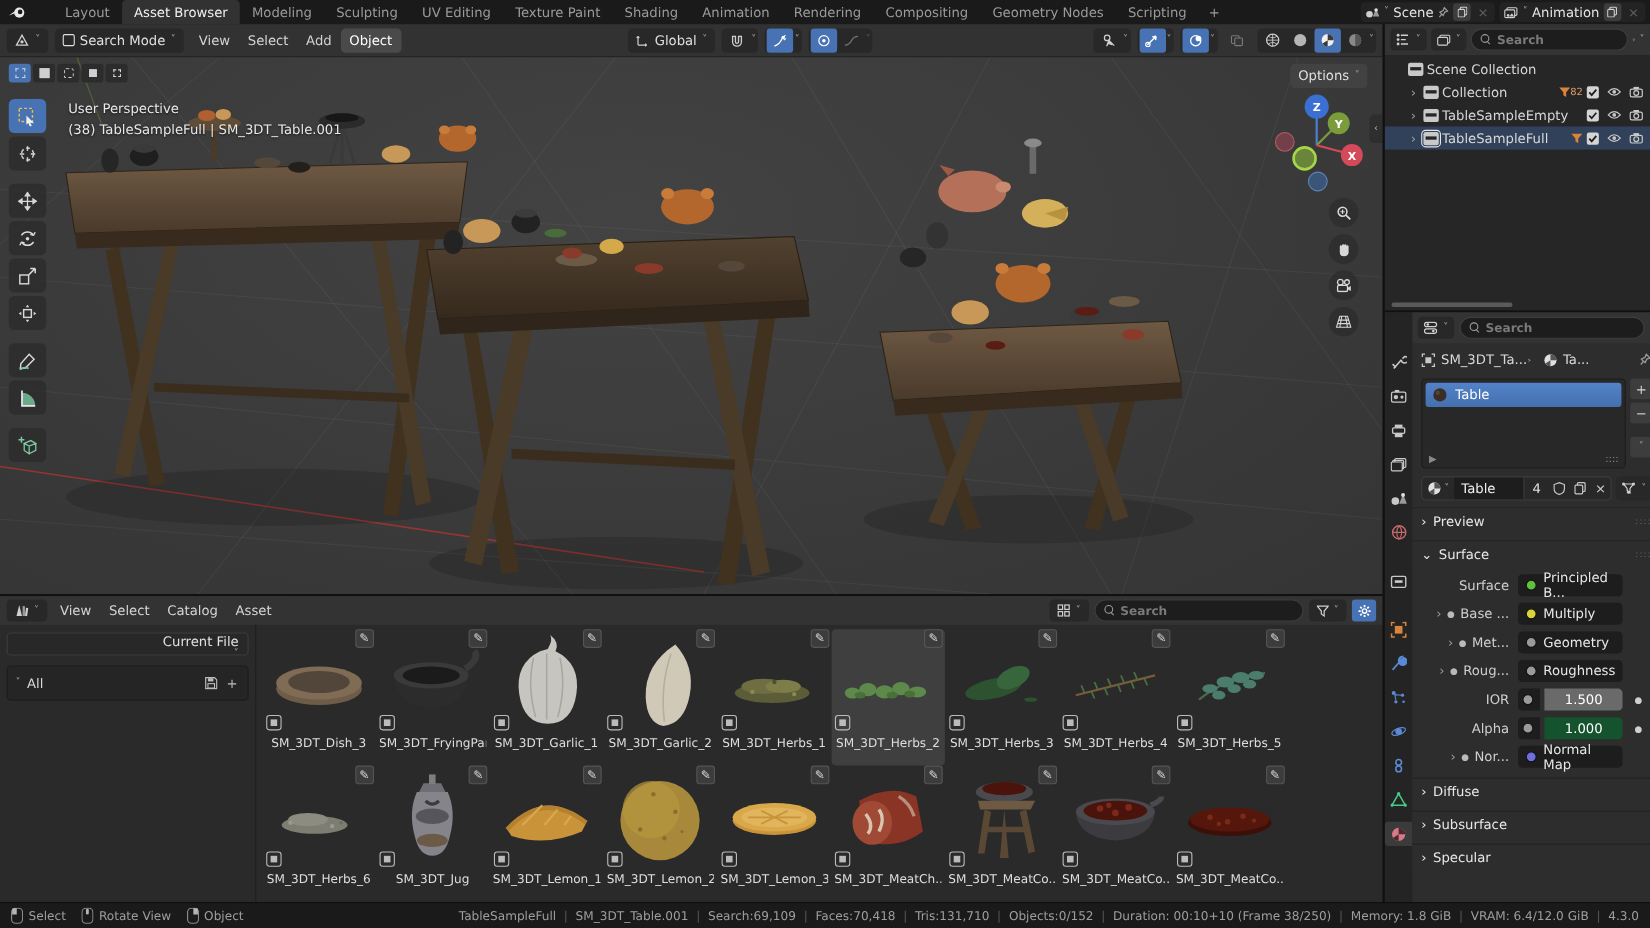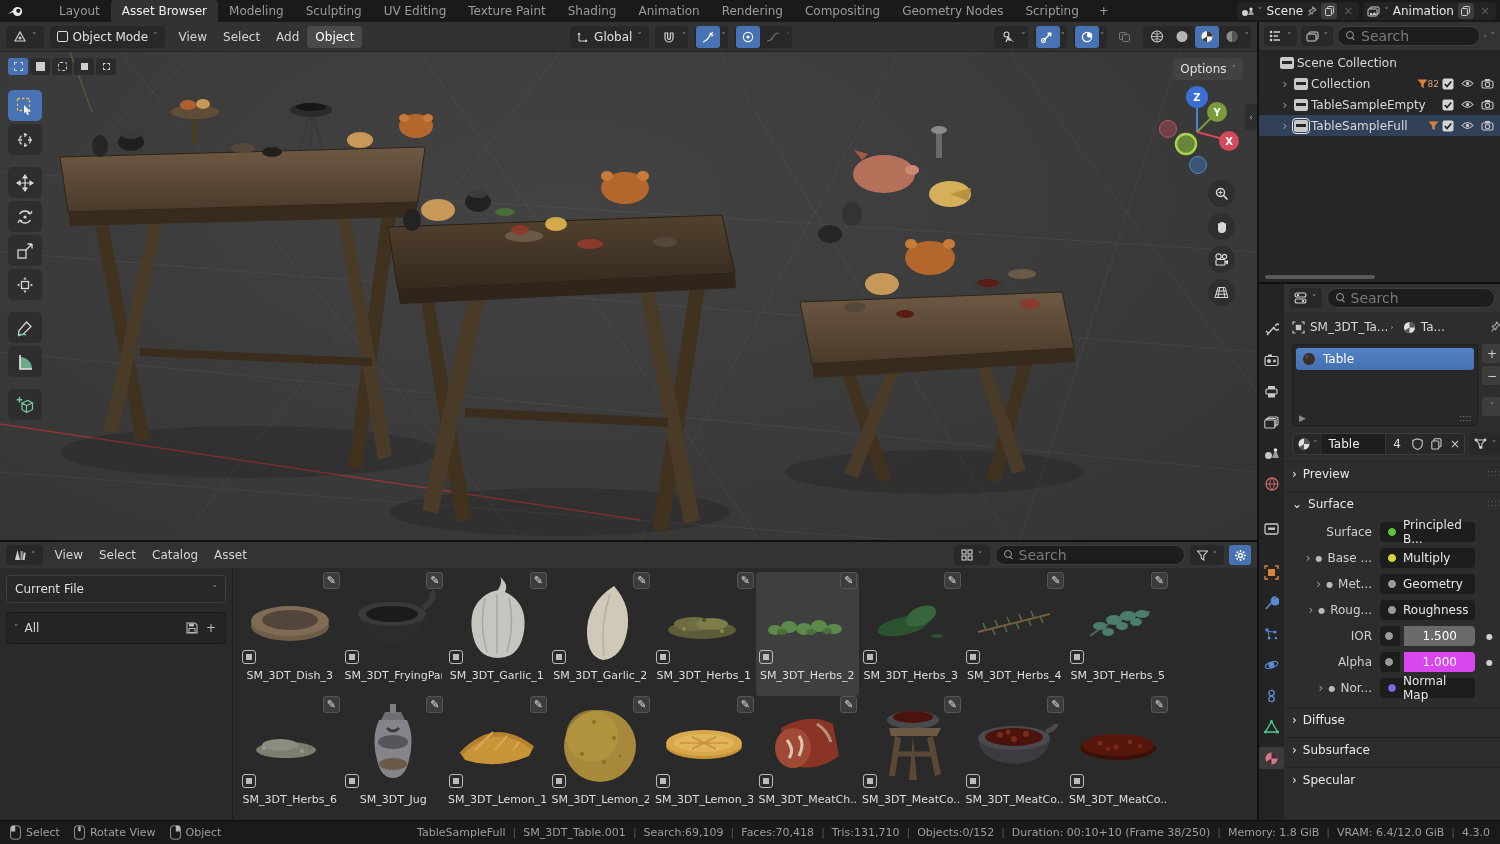--- a/index.html
+++ b/index.html
@@ -80,32 +80,32 @@
 
   
   #asset-browser { position:absolute; top:518px; left:0; width:1257px; height:280px;
     background:#2a2a2a; border-top:2px solid #111; }
   #ab-header { height:26px; background:#333; display:flex; align-items:center;
     padding:0 6px; gap:4px; }
   #ab-header-right { margin-left:auto; display:flex; align-items:center; gap:5px; }
   .search-box { display:flex; align-items:center; gap:5px; background:#1d1d1d;
     border:1px solid #3d3d3d; border-radius:10px; height:20px; padding:0 8px; }
   .search-box input { background:transparent; border:none; outline:none; color:#cfcfcf;
-    font-family:inherit; font-size:14px; width:110px; }
+    font-family:inherit; font-size:11px; width:110px;font-weight:bold; }
   .search-box input::placeholder { color:#7a7a7a; }
   .mag { position:relative; width:10px; height:10px; flex:none; }
   .mag::before { content:""; position:absolute; left:0; top:0; width:6px; height:6px;
     border:1.4px solid #9a9a9a; border-radius:50%; }
   .mag::after { content:""; position:absolute; left:6.2px; top:6.2px; width:4px; height:1.4px;
     background:#9a9a9a; transform:rotate(45deg); transform-origin:0 0; }
   #ab-body { display:flex; height:254px; }
   #ab-sidebar { width:233px; border-right:1px solid #1e1e1e; padding:7px 6px; }
-  #ab-source { display:flex; align-items:center; justify-content:space-between;
+  #ab-source { display:flex; align-items:flex-end; justify-content:space-between;
     background:#282828; border:1px solid #3d3d3d; border-radius:4px; height:21px;
-    padding:13px 8px; color:#e0e0e0; }
+    padding:0 8px; color:#e0e0e0;flex-direction:column; }
   #catalog-panel { margin-top:9px; background:#252525; border:1px solid #1c1c1c;
     border-radius:4px; padding:4px 3px; }
   .cat-row { display:flex; align-items:center; height:22px; gap:6px; padding:0 4px;
     border-radius:3px; color:#d8d8d8; }
   .cat-row.sel { background:#4772b3; color:#fff; }
   .cat-row .grow { flex:1; }
   .cat-indent { width:12px; flex:none; }
   #asset-grid { flex:1; display:grid; grid-template-columns:repeat(9,103.5px);
     grid-auto-rows:124px; padding:4px 0 0 5px; overflow:hidden; }
   .asset-card { padding:2px 3px; border-radius:4px; }
@@ -174,21 +174,21 @@
     background:#2d2d2d; border-top:1px solid #242424; padding:0 8px; color:#e8e8e8; }
   .panel-hdr .grip { margin-left:auto; color:#6a6a6a; font-size:8px; letter-spacing:1px; }
   .prow { display:flex; align-items:center; height:26px; padding:0 14px 0 0; gap:8px; }
   .plabel { width:88px; text-align:right; color:#cfcfcf; white-space:nowrap; overflow:hidden;
     display:flex; justify-content:flex-end; align-items:center; gap:5px; flex:none; }
   .plabel .ex { color:#9a9a9a; }
   .plabel .bullet { color:#bababa; font-size:8px; }
   .pvalue { flex:1; height:20px; border-radius:4px; display:flex; align-items:center;
     gap:6px; padding:0 7px; background:#1d1d1d; color:#e8e8e8; }
   .pvalue.slider { background:#6a6a6a; justify-content:center; color:#fff; }
-  .pvalue.slider.blue { background:#d946ef;align-items:center; }
+  .pvalue.slider.blue { background:#14532d;align-items:center; }
   .sockdot { width:10px; height:10px; border-radius:50%; border:1px solid #111; flex:none; }
   .rdot { width:12px; color:#d0d0d0; font-size:8px; text-align:center; flex:none; }
   .norow { width:12px; flex:none; }
 
   
   #statusbar { position:absolute; left:0; bottom:0; width:1500px; height:24px;
     background:#1a1a1a; display:flex; align-items:center; padding:0 10px; color:#9e9e9e;
     font-size:11px; border-top:1px solid #0e0e0e; }
   .hint { display:flex; align-items:center; gap:5px; margin-right:14px; }
   #status-right { margin-left:auto; display:flex; align-items:center; }
@@ -266,21 +266,21 @@
   <div id="vp-header">
     <div class="hdr-pill">
       <svg width="14" height="12" viewBox="0 0 14 12">
           <path d="M2 10 L7 1 L12 10 Z" fill="none" stroke="#cfcfcf" stroke-width="1.2"></path>
           <circle cx="7" cy="7" r="1.5" fill="#cfcfcf"></circle>
         </svg>
       <span class="chev">˅</span>
     </div>
     <div class="hdr-pill">
       <span style="width:11px;height:11px;border:1.4px solid #e0e0e0;border-radius:2px;display:inline-block"></span>
-      <span>Object Mode</span>
+      <span>Search Mode</span>
       <span class="chev">˅</span>
     </div>
     <div class="hdr-menus" id="vp-menus">
         <div class="menu-item">View</div>
         <div class="menu-item">Select</div>
         <div class="menu-item">Add</div>
         <div class="menu-item active">Object</div>
       </div>
     <div style="margin-left:auto"></div>
     <div class="hdr-pill">
@@ -513,20 +513,24 @@
           <span class="dash-sq" style="border-radius:2px"></span>
         </span>
       <span class="selmode-btn">
           <span class="dash-sq fill" style="width:7px;height:7px"></span>
         </span>
       <span class="selmode-btn">
           <span class="dash-sq" style="width:7px;height:7px"></span>
         </span>
     </div>
 
+    <div id="vp-overlay-text">
+      <div>User Perspective</div>
+      <div>(38) TableSampleFull | SM_3DT_Table.001</div>
+    </div>
 
     <div id="vp-options">
       <div class="hdr-pill">
         <span>Options</span>
         <span class="chev">˅</span>
       </div>
     </div>
 
     <div id="vp-toolbar">
         <div class="tool-btn active">

